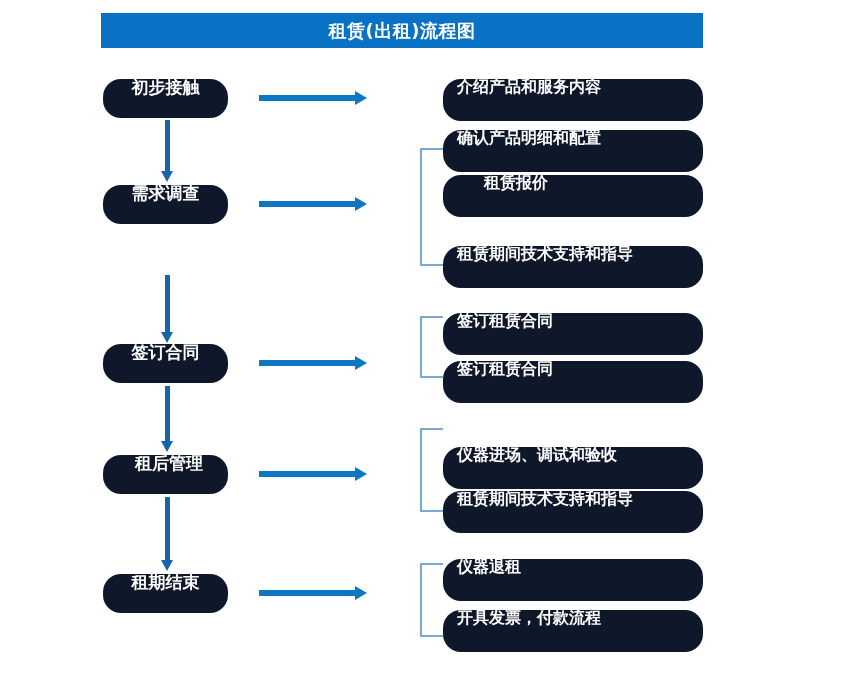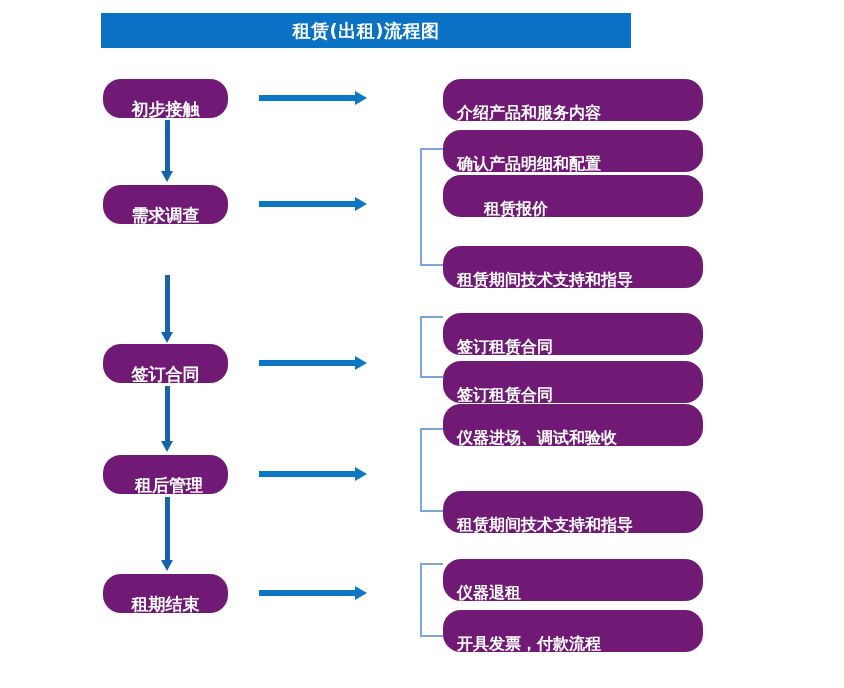--- a/index.html
+++ b/index.html
@@ -18,43 +18,43 @@
     width: 844px;
     height: 688px;
     background: #ffffff;
   }
 
   
   .title-bar {
     position: absolute;
     left: 101px;
     top: 13px;
-    width: 530px;
+    width: 602px;
     height: 35px;
     background: #0a72c4;
     display: flex;
     align-items: center;
     justify-content: center;
     box-sizing: border-box;
   }
   .title-bar .title-text {
     color: #ffffff;
     font-size: 18px;
     font-weight: bold;
     letter-spacing: 0.5px;
     line-height: 1;
     white-space: nowrap;
   }
 
   
   .stage-box {
     position: absolute;
-    background: #701a75;
+    background: #0f172a;
     display: flex;
-    align-items: flex-end;
+    align-items: flex-start;
     box-sizing: border-box;
     border-radius: 18px;
   }
   .stage-box .box-text {
     color: #ffffff;
     font-weight: bold;
     white-space: nowrap;
     line-height: 1;
   }
 
@@ -221,21 +221,21 @@
   </div>
   <div class="stage-box stage-right" style="top:246px;">
     <span class="box-text">租赁期间技术支持和指导</span>
   </div>
   <div class="stage-box stage-right" style="top:313px;">
     <span class="box-text">签订租赁合同</span>
   </div>
   <div class="stage-box stage-right" style="top:361px;">
     <span class="box-text">签订租赁合同</span>
   </div>
-  <div class="stage-box stage-right" style="top:404px;">
+  <div class="stage-box stage-right" style="top:447px;">
     <span class="box-text">仪器进场、调试和验收</span>
   </div>
   <div class="stage-box stage-right" style="top:491px;">
     <span class="box-text">租赁期间技术支持和指导</span>
   </div>
   <div class="stage-box stage-right" style="top:559px;">
     <span class="box-text">仪器退租</span>
   </div>
   <div class="stage-box stage-right" style="top:610px;">
     <span class="box-text">开具发票，付款流程</span>

